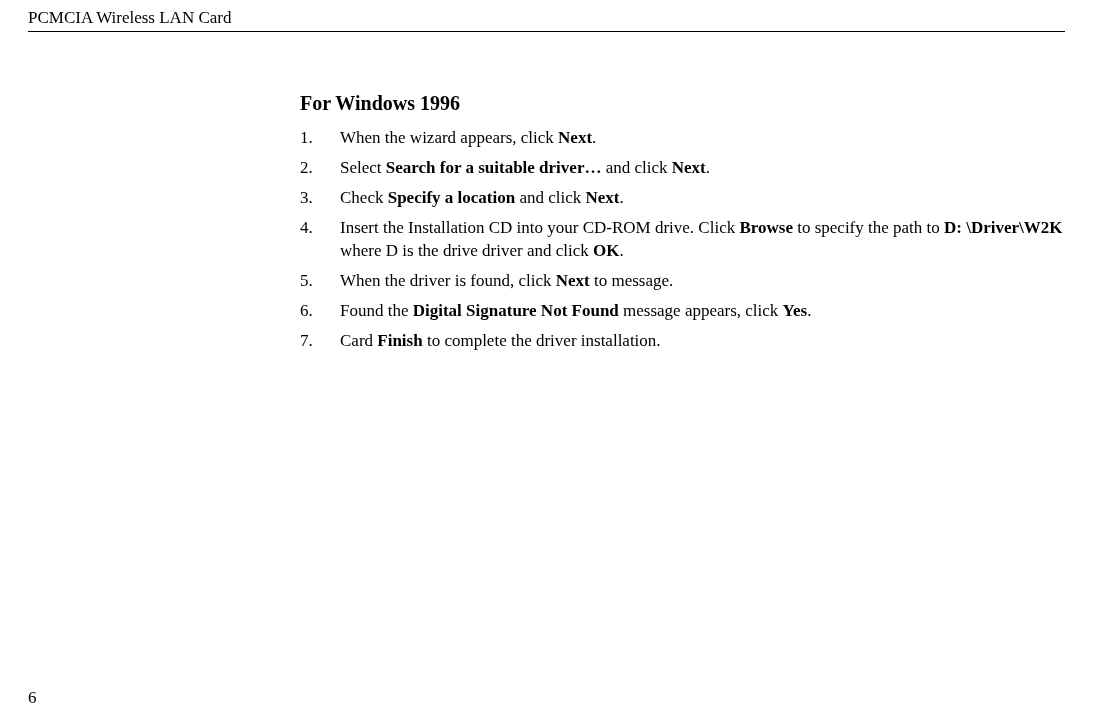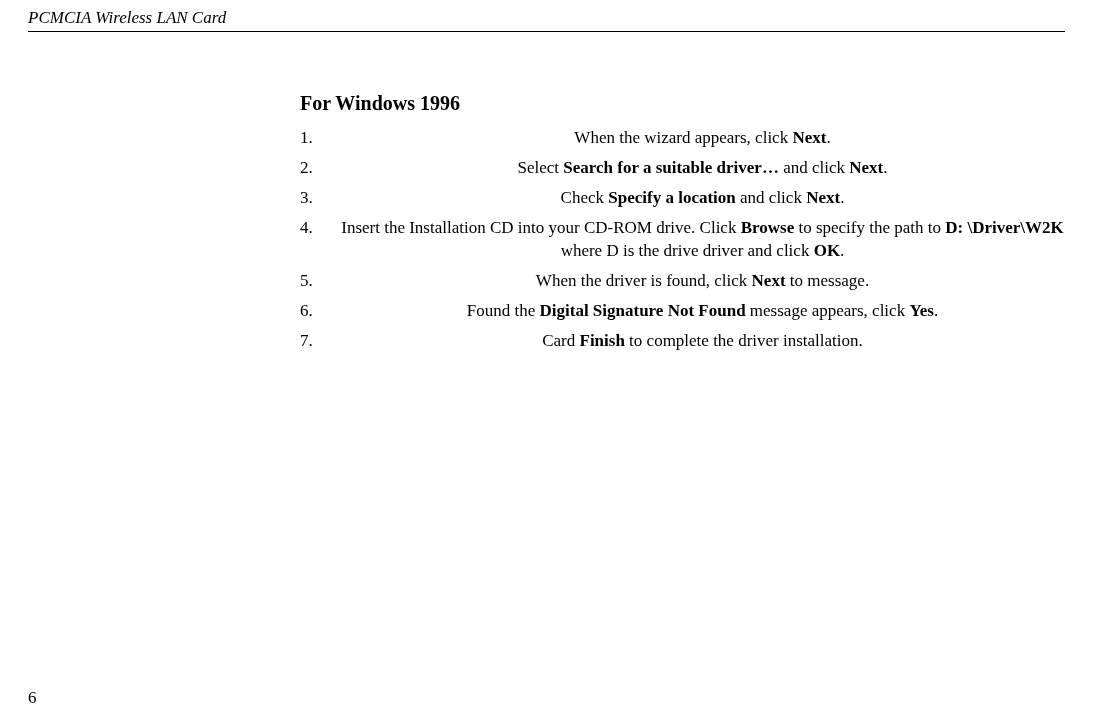--- a/index.html
+++ b/index.html
@@ -11,42 +11,40 @@
       width: 1093px;
       height: 722px;
       position: relative;
       background: #fff;
     }
     .header {
       position: absolute;
       top: 8px;
       left: 28px;
       right: 28px;
-      font-style: italic;
       font-size: 17px;
       border-bottom: 1.5px solid #000;
       padding-bottom: 3px;
     }
     .content {
       position: absolute;
       top: 92px;
       left: 300px;
       right: 28px;
     }
     .section-title {
       font-weight: bold;
       font-size: 20px;
       margin-bottom: 12px;
     }
     ol.steps {
       list-style: none;
       margin: 0;
       padding: 0;
       counter-reset: step;
-      text-align: center;
     }
     ol.steps li {
       counter-increment: step;
       margin: 0 0 7px 0;
       padding-left: 40px;
       position: relative;
       line-height: 1.35;
       font-size: 17px;
     }
     ol.steps li::before {

